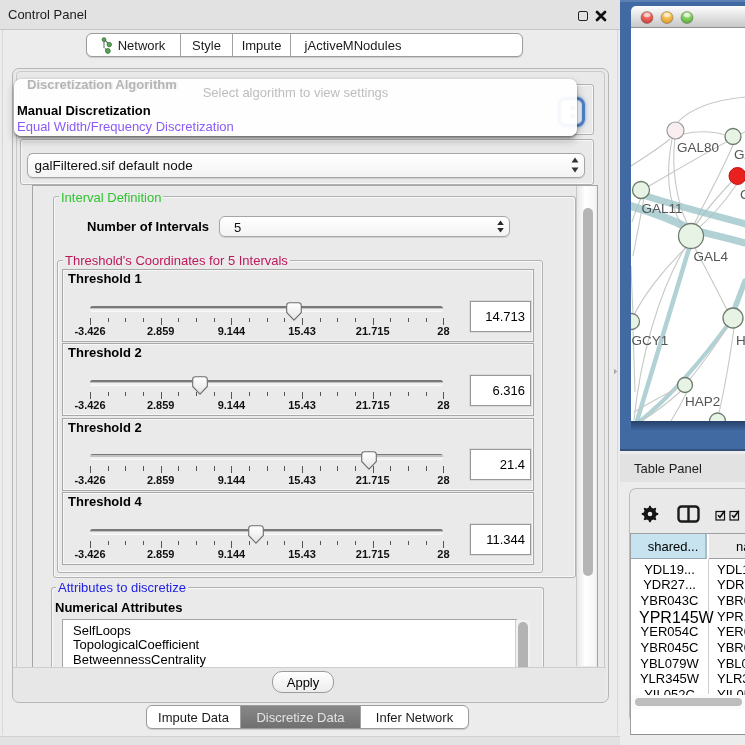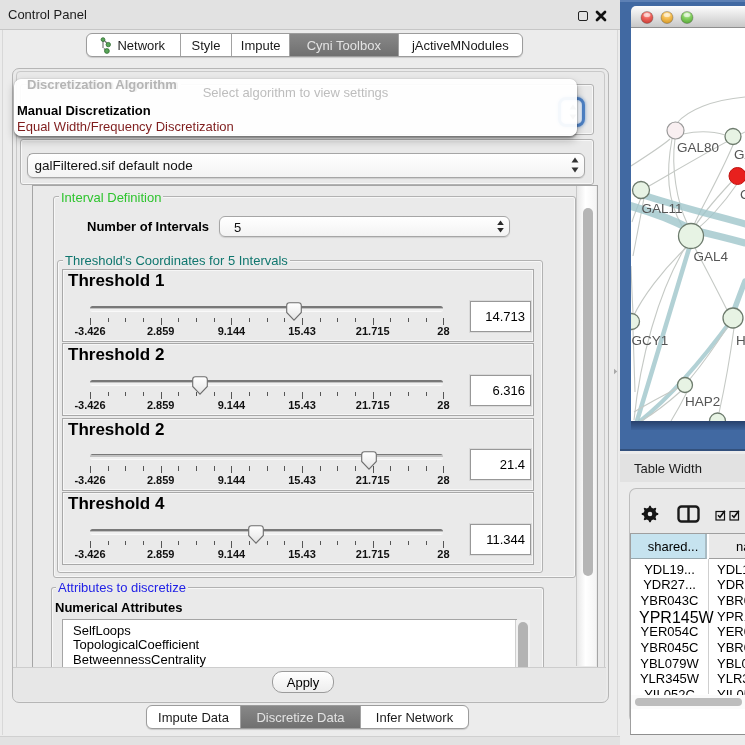--- a/index.html
+++ b/index.html
@@ -6,21 +6,21 @@
   background:#ececec;font-family:"Liberation Sans",sans-serif;
   -webkit-font-smoothing:antialiased;}
 .abs{position:absolute;}
 .grp{position:absolute;border:1px solid #b2b2b2;border-radius:3px;
   box-shadow:inset 0 0 0 1px #f7f7f7;}
 .gtitle{position:absolute;font-size:13px;background:#ececec;padding:0 2px;white-space:nowrap;}
 .combo{position:absolute;border:1px solid #a6a6a6;border-radius:6px;
   background:linear-gradient(#ffffff,#f3f3f3);box-shadow:0 1px 1px rgba(0,0,0,0.12);}
 .ctext{position:absolute;font-size:13px;color:#111;white-space:nowrap;}
 .tbox{position:absolute;border:1px solid #a8a8a8;box-shadow:inset 0 0 0 1px #f6f6f6;background:#eaeaea;}
-.ttitle{position:absolute;left:6px;top:2px;font-weight:bold;font-size:17px;color:#000;white-space:nowrap;}
+.ttitle{position:absolute;left:6px;top:2px;font-weight:bold;font-size:13px;color:#000;white-space:nowrap;}
 .track{position:absolute;height:5px;border-radius:2.5px;
   background:linear-gradient(#787878 0 1.5px,#c2c2c2 1.5px 3px,#f0f0f0 3px);
   box-shadow:0 1px 0 rgba(255,255,255,.7);}
 .tick{position:absolute;width:1px;background:#555;}
 .tlab{position:absolute;font-size:11px;font-weight:bold;color:#111;white-space:nowrap;transform:translateX(-50%);}
 .vfield{position:absolute;width:54px;height:29px;background:#fff;border:1px solid #989898;
   box-shadow:0 0 0 1px #dadada;font-size:13px;color:#000;text-align:right;line-height:29px;padding-right:5px;}
 .thumb{position:absolute;width:16px;height:19px;}
 .seg{position:absolute;display:flex;height:22px;background:#fff;border:1px solid #9c9c9c;
   border-radius:6px;overflow:hidden;box-shadow:0 1px 1px rgba(0,0,0,0.15);}
@@ -44,21 +44,20 @@
 <div style="width:93px;">
 <svg width="12" height="18" viewBox="0 0 12 18" style="margin-right:6px;margin-left:-2px;">
           <path d="M4 5 L4 12 M5.3 4.5 L7.8 7 M4.8 12.5 L6.6 13.8" stroke="#777" stroke-width="1.2" fill="none"></path>
           <circle cx="4" cy="3.6" r="1.9" fill="#59a659" stroke="#2f6b2f" stroke-width="0.8"></circle>
           <circle cx="9.3" cy="8.6" r="2.2" fill="#59a659" stroke="#2f6b2f" stroke-width="0.8"></circle>
           <circle cx="7.9" cy="15" r="2.4" fill="#59a659" stroke="#2f6b2f" stroke-width="0.8"></circle>
         </svg>
 Network</div>
 <div style="width:51px;">Style</div>
 <div style="width:57px;">Impute</div>
-<div class="sel" style="width:108px;">Cyni Toolbox</div>
 <div style="width:124px;">jActiveMNodules</div>
 </div>
 <div class="abs" style="left:12px;top:68px;width:595px;height:633px;background:#eaeaea;border:1px solid #b6b6b6;border-radius:7px;"></div>
 <div class="abs" style="left:16px;top:71px;width:587px;height:627px;background:#e9e9e9;border:1px solid #c9c9c9;border-radius:4px;"></div>
 <div class="grp" style="left:20px;top:84px;width:572px;height:49px;"></div>
 <div class="gtitle" style="left:27px;top:77px;font-weight:bold;color:#2a2a2a;background:#e9e9e9;">Discretization Algorithm</div>
 <div class="abs" style="left:558px;top:97px;width:21px;height:24px;border:3.5px solid #4d80c4;border-radius:8px;box-shadow:0 0 3px 1px rgba(90,140,200,.5),inset 0 0 2px 1px rgba(120,160,215,.4);background:#f4f8fd;"></div>
 <svg class="abs" style="left:569px;top:104px;" width="8" height="16" viewBox="0 0 8 16">
       <path d="M4 0.5 L7.5 5.5 L0.5 5.5 Z" fill="#888"></path>
       <path d="M4 15.5 L7.5 10.5 L0.5 10.5 Z" fill="#888"></path>
@@ -77,21 +76,21 @@
 <div class="grp" style="left:53px;top:196px;width:521px;height:380px;background:transparent;"></div>
 <div class="gtitle" style="left:59px;top:190px;color:#2ec42e;background:#eaeaea;">Interval Definition</div>
 <div class="abs" style="left:87px;top:219px;font-size:13px;font-weight:bold;color:#000;">Number of Intervals</div>
 <div class="combo" style="left:219px;top:216px;width:289px;height:19px;"></div>
 <div class="ctext" style="left:234px;top:219.5px;">5</div>
 <svg class="abs" style="left:497px;top:220px;" width="7" height="13" viewBox="0 0 7 13">
       <path d="M3.5 0.5 L6.8 5 L0.2 5 Z" fill="#2a2a2a"></path>
       <path d="M3.5 12.5 L6.8 8 L0.2 8 Z" fill="#2a2a2a"></path>
     </svg>
 <div class="grp" style="left:57px;top:260px;width:484px;height:311px;background:transparent;"></div>
-<div class="gtitle" style="left:63px;top:253px;color:#0f766e;background:#eaeaea;">Threshold's Coordinates for 5 Intervals</div>
+<div class="gtitle" style="left:63px;top:253px;color:#be185d;background:#eaeaea;">Threshold's Coordinates for 5 Intervals</div>
 <div class="tbox" style="left:62px;top:269.0px;width:470px;height:71px;"></div>
 <div class="abs ttitle" style="left:68px;top:271.0px;">Threshold 1</div>
 <div class="track" style="left:90.0px;top:305.5px;width:353.4px;"></div>
 <div class="tick" style="left:90.0px;top:317.5px;height:7px;"></div>
 <div class="tick" style="left:107.7px;top:317.5px;height:4.5px;"></div>
 <div class="tick" style="left:125.3px;top:317.5px;height:4.5px;"></div>
 <div class="tick" style="left:143.0px;top:317.5px;height:4.5px;"></div>
 <div class="tick" style="left:160.7px;top:317.5px;height:7px;"></div>
 <div class="tick" style="left:178.3px;top:317.5px;height:4.5px;"></div>
 <div class="tick" style="left:196.0px;top:317.5px;height:4.5px;"></div>
@@ -264,21 +263,21 @@
 <div style="width:93px;">Impute Data</div>
 <div class="sel" style="width:119px;">Discretize Data</div>
 <div style="width:107px;">Infer Network</div>
 </div>
 <div class="abs" style="left:0;top:736px;width:620px;height:9px;background:#e2e2e2;border-top:1px solid #d0d0d0;"></div>
 </div>
 <div class="abs" style="left:14px;top:79px;width:563px;height:57px;background:rgba(255,255,255,0.94);border-radius:7px;box-shadow:0 2px 2px rgba(0,0,0,0.32),0 4px 8px rgba(0,0,0,0.28),0 0 1px rgba(110,110,110,0.7);"></div>
 <div class="abs" style="left:27px;top:77px;font-size:13px;font-weight:bold;color:#b5b5b5;white-space:nowrap;">Discretization Algorithm</div>
 <div class="abs" style="left:14px;top:85px;width:563px;text-align:center;font-size:13px;color:#bdbdbd;white-space:nowrap;">Select algorithm to view settings</div>
 <div class="abs" style="left:17px;top:102.5px;font-size:13px;font-weight:bold;color:#000;white-space:nowrap;">Manual Discretization</div>
-<div class="abs" style="left:17px;top:118.5px;font-size:13px;color:#7f1d1d;white-space:nowrap;">Equal Width/Frequency Discretization</div>
+<div class="abs" style="left:17px;top:118.5px;font-size:13px;color:#8b5cf6;white-space:nowrap;">Equal Width/Frequency Discretization</div>
 <div class="abs" style="left:620px;top:0;width:125px;height:451px;background:#4169a2;"></div>
 <div class="abs" style="left:620px;top:0;width:125px;height:2px;background:#5d80b4;"></div>
 <div class="abs" style="left:631px;top:6px;width:114px;height:21px;background:linear-gradient(#fdfdfd,#c8c8c8);border-radius:5px 0 0 0;border-bottom:1px solid #8f8f8f;"></div>
 <svg class="abs" style="left:635px;top:6px;" width="110" height="22" viewBox="0 0 110 22">
 <defs>
       <radialGradient id="rg" cx="0.5" cy="0.25" r="0.8">
         <stop offset="0" stop-color="#fbb4ae"></stop>
         <stop offset="0.45" stop-color="#ef615a"></stop>
         <stop offset="1" stop-color="#c33b33"></stop>
       </radialGradient>
@@ -343,21 +342,21 @@
 <text x="740" y="198.5" font-size="13.5px" fill="#555555" font-family="Liberation Sans,sans-serif">C</text>
 <text x="641.5" y="212.5" font-size="13.5px" fill="#555555" font-family="Liberation Sans,sans-serif">GAL11</text>
 <text x="693.5" y="261" font-size="13.5px" fill="#555555" font-family="Liberation Sans,sans-serif">GAL4</text>
 <text x="631.5" y="345" font-size="13.5px" fill="#555555" font-family="Liberation Sans,sans-serif">GCY1</text>
 <text x="736" y="344.5" font-size="13.5px" fill="#555555" font-family="Liberation Sans,sans-serif">H</text>
 <text x="685" y="406" font-size="13.5px" fill="#555555" font-family="Liberation Sans,sans-serif">HAP2</text>
 </svg></div>
 <div class="abs" style="left:631px;top:421px;width:114px;height:9px;background:linear-gradient(#27406b,#3d649c);"></div>
 <div class="abs" style="left:620px;top:449px;width:125px;height:2px;background:#32507c;"></div>
 <div class="abs" style="left:620px;top:454px;width:125px;height:28px;background:#e2e2e2;"></div>
-<div class="abs" style="left:634px;top:461px;font-size:13px;color:#1c1c1c;">Table Width</div>
+<div class="abs" style="left:634px;top:461px;font-size:13px;color:#1c1c1c;">Table Panel</div>
 <div class="abs" style="left:629px;top:488px;width:116px;height:233px;background:#e9e9e9;border:1px solid #bdbdbd;border-radius:7px 0 0 7px;border-right:none;"></div>
 <svg class="abs" style="left:641px;top:505px;" width="18" height="18" viewBox="0 0 18 18">
     <path d="M15.21 7.44 L17.28 8.37 L17.28 9.63 L15.21 10.56 L14.49 12.29 L15.30 14.40 L14.40 15.30 L12.29 14.49 L10.56 15.21 L9.63 17.28 L8.37 17.28 L7.44 15.21 L5.71 14.49 L3.60 15.30 L2.70 14.40 L3.51 12.29 L2.79 10.56 L0.72 9.63 L0.72 8.37 L2.79 7.44 L3.51 5.71 L2.70 3.60 L3.60 2.70 L5.71 3.51 L7.44 2.79 L8.37 0.72 L9.63 0.72 L10.56 2.79 L12.29 3.51 L14.40 2.70 L15.30 3.60 L14.49 5.71 Z M 11.3 9 A 2.3 2.3 0 1 0 6.7 9 A 2.3 2.3 0 1 0 11.3 9 Z" fill="#151515" fill-rule="evenodd"></path>
   </svg>
 <svg class="abs" style="left:677px;top:505px;" width="23" height="18" viewBox="0 0 23 18">
     <rect x="1.5" y="1.5" width="20" height="15" rx="3" fill="none" stroke="#1a1a1a" stroke-width="2.4"></rect>
     <path d="M11.5 1.5 L11.5 16.5" stroke="#1a1a1a" stroke-width="2.4"></path>
   </svg>
 <svg class="abs" style="left:715px;top:509px;" width="12" height="12" viewBox="0 0 12 12">
     <rect x="1" y="2.5" width="8.5" height="8.5" fill="none" stroke="#111" stroke-width="1.2"></rect>

